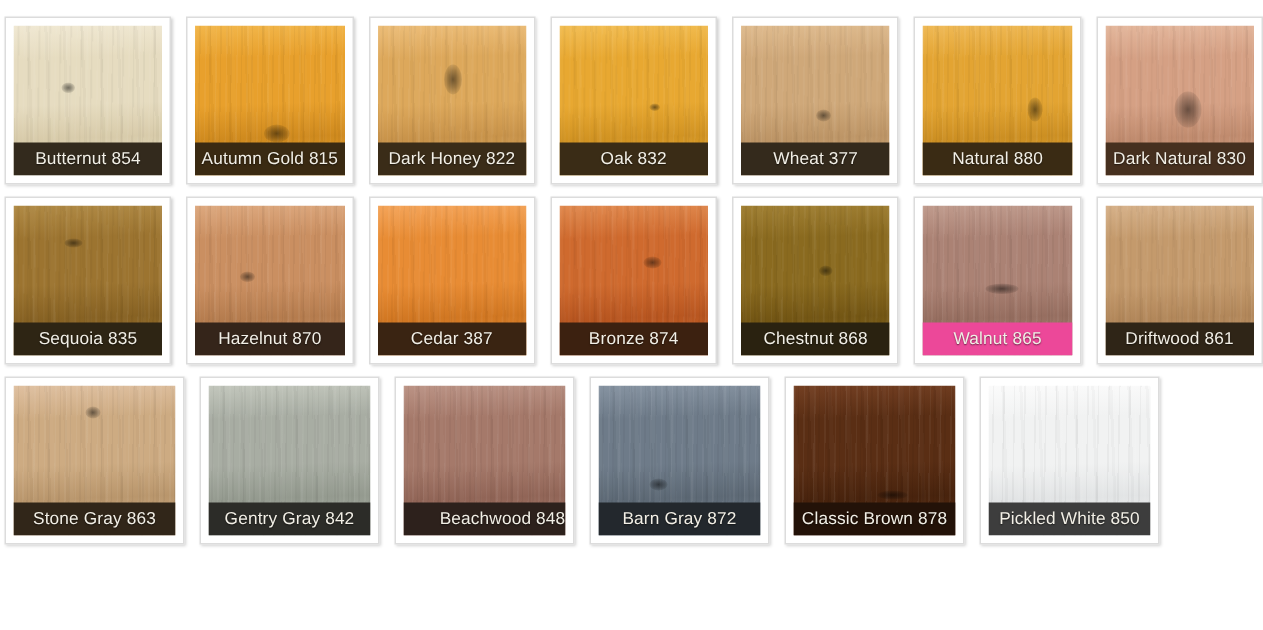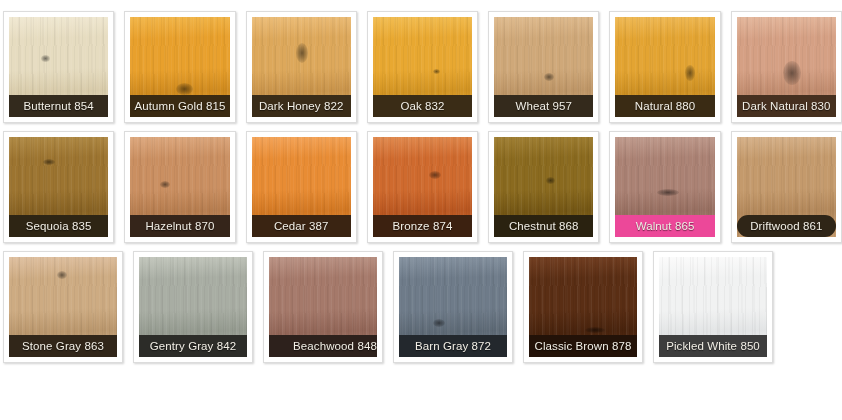--- a/index.html
+++ b/index.html
@@ -131,21 +131,21 @@
           <div class="wood-grain"></div>
           <div class="wood-knot" style="left: 60px; top: 52px; width: 7px; height: 5px;"></div>
           <div class="swatch-label" style="background: rgb(58, 44, 22);">Oak 832</div>
         </div>
       </div>
       <div class="swatch-card">
         <div class="swatch-media">
           <div class="wood-fill" style="background: linear-gradient(178deg, rgb(223, 187, 142) 0%, rgb(207, 168, 121) 22%, rgb(207, 168, 121) 52%, rgb(189, 149, 102) 74%, rgb(207, 168, 121) 100%);"></div>
           <div class="wood-grain"></div>
           <div class="wood-knot" style="left: 50px; top: 56px; width: 10px; height: 8px;"></div>
-          <div class="swatch-label" style="background: rgb(52, 42, 28);">Wheat 957</div>
+          <div class="swatch-label" style="background: rgb(52, 42, 28);">Wheat 377</div>
         </div>
       </div>
       <div class="swatch-card">
         <div class="swatch-media">
           <div class="wood-fill" style="background: linear-gradient(178deg, rgb(239, 185, 85) 0%, rgb(227, 164, 50) 22%, rgb(227, 164, 50) 52%, rgb(204, 143, 34) 74%, rgb(227, 164, 50) 100%);"></div>
           <div class="wood-grain"></div>
           <div class="wood-knot" style="left: 70px; top: 48px; width: 10px; height: 16px;"></div>
           <div class="swatch-label" style="background: rgb(58, 43, 20);">Natural 880</div>
         </div>
       </div>
@@ -204,21 +204,21 @@
           <div class="wood-fill" style="background: linear-gradient(178deg, rgb(192, 155, 141) 0%, rgb(171, 130, 116) 22%, rgb(171, 130, 116) 52%, rgb(150, 110, 96) 74%, rgb(171, 130, 116) 100%);"></div>
           <div class="wood-grain"></div>
           <div class="wood-knot" style="left: 42px; top: 52px; width: 22px; height: 7px;"></div>
           <div class="swatch-label" style="background: #ec4899;">Walnut 865</div>
         </div>
       </div>
       <div class="swatch-card">
         <div class="swatch-media">
           <div class="wood-fill" style="background: linear-gradient(178deg, rgb(214, 177, 137) 0%, rgb(196, 154, 108) 22%, rgb(196, 154, 108) 52%, rgb(178, 135, 90) 74%, rgb(196, 154, 108) 100%);"></div>
           <div class="wood-grain"></div>
-          <div class="swatch-label" style="background: rgb(47, 37, 23); border-radius: 11px;">Driftwood 861</div>
+          <div class="swatch-label" style="background: rgb(47, 37, 23);">Driftwood 861</div>
         </div>
       </div>
     </div>
     <div class="swatch-row">
       <div class="swatch-card">
         <div class="swatch-media">
           <div class="wood-fill" style="background: linear-gradient(178deg, rgb(223, 192, 160) 0%, rgb(205, 171, 130) 22%, rgb(205, 171, 130) 52%, rgb(185, 150, 108) 74%, rgb(205, 171, 130) 100%);"></div>
           <div class="wood-grain"></div>
           <div class="wood-knot" style="left: 48px; top: 14px; width: 10px; height: 8px;"></div>
           <div class="swatch-label" style="background: rgb(49, 38, 25); margin-top: 20px;">Stone Gray 863</div>

